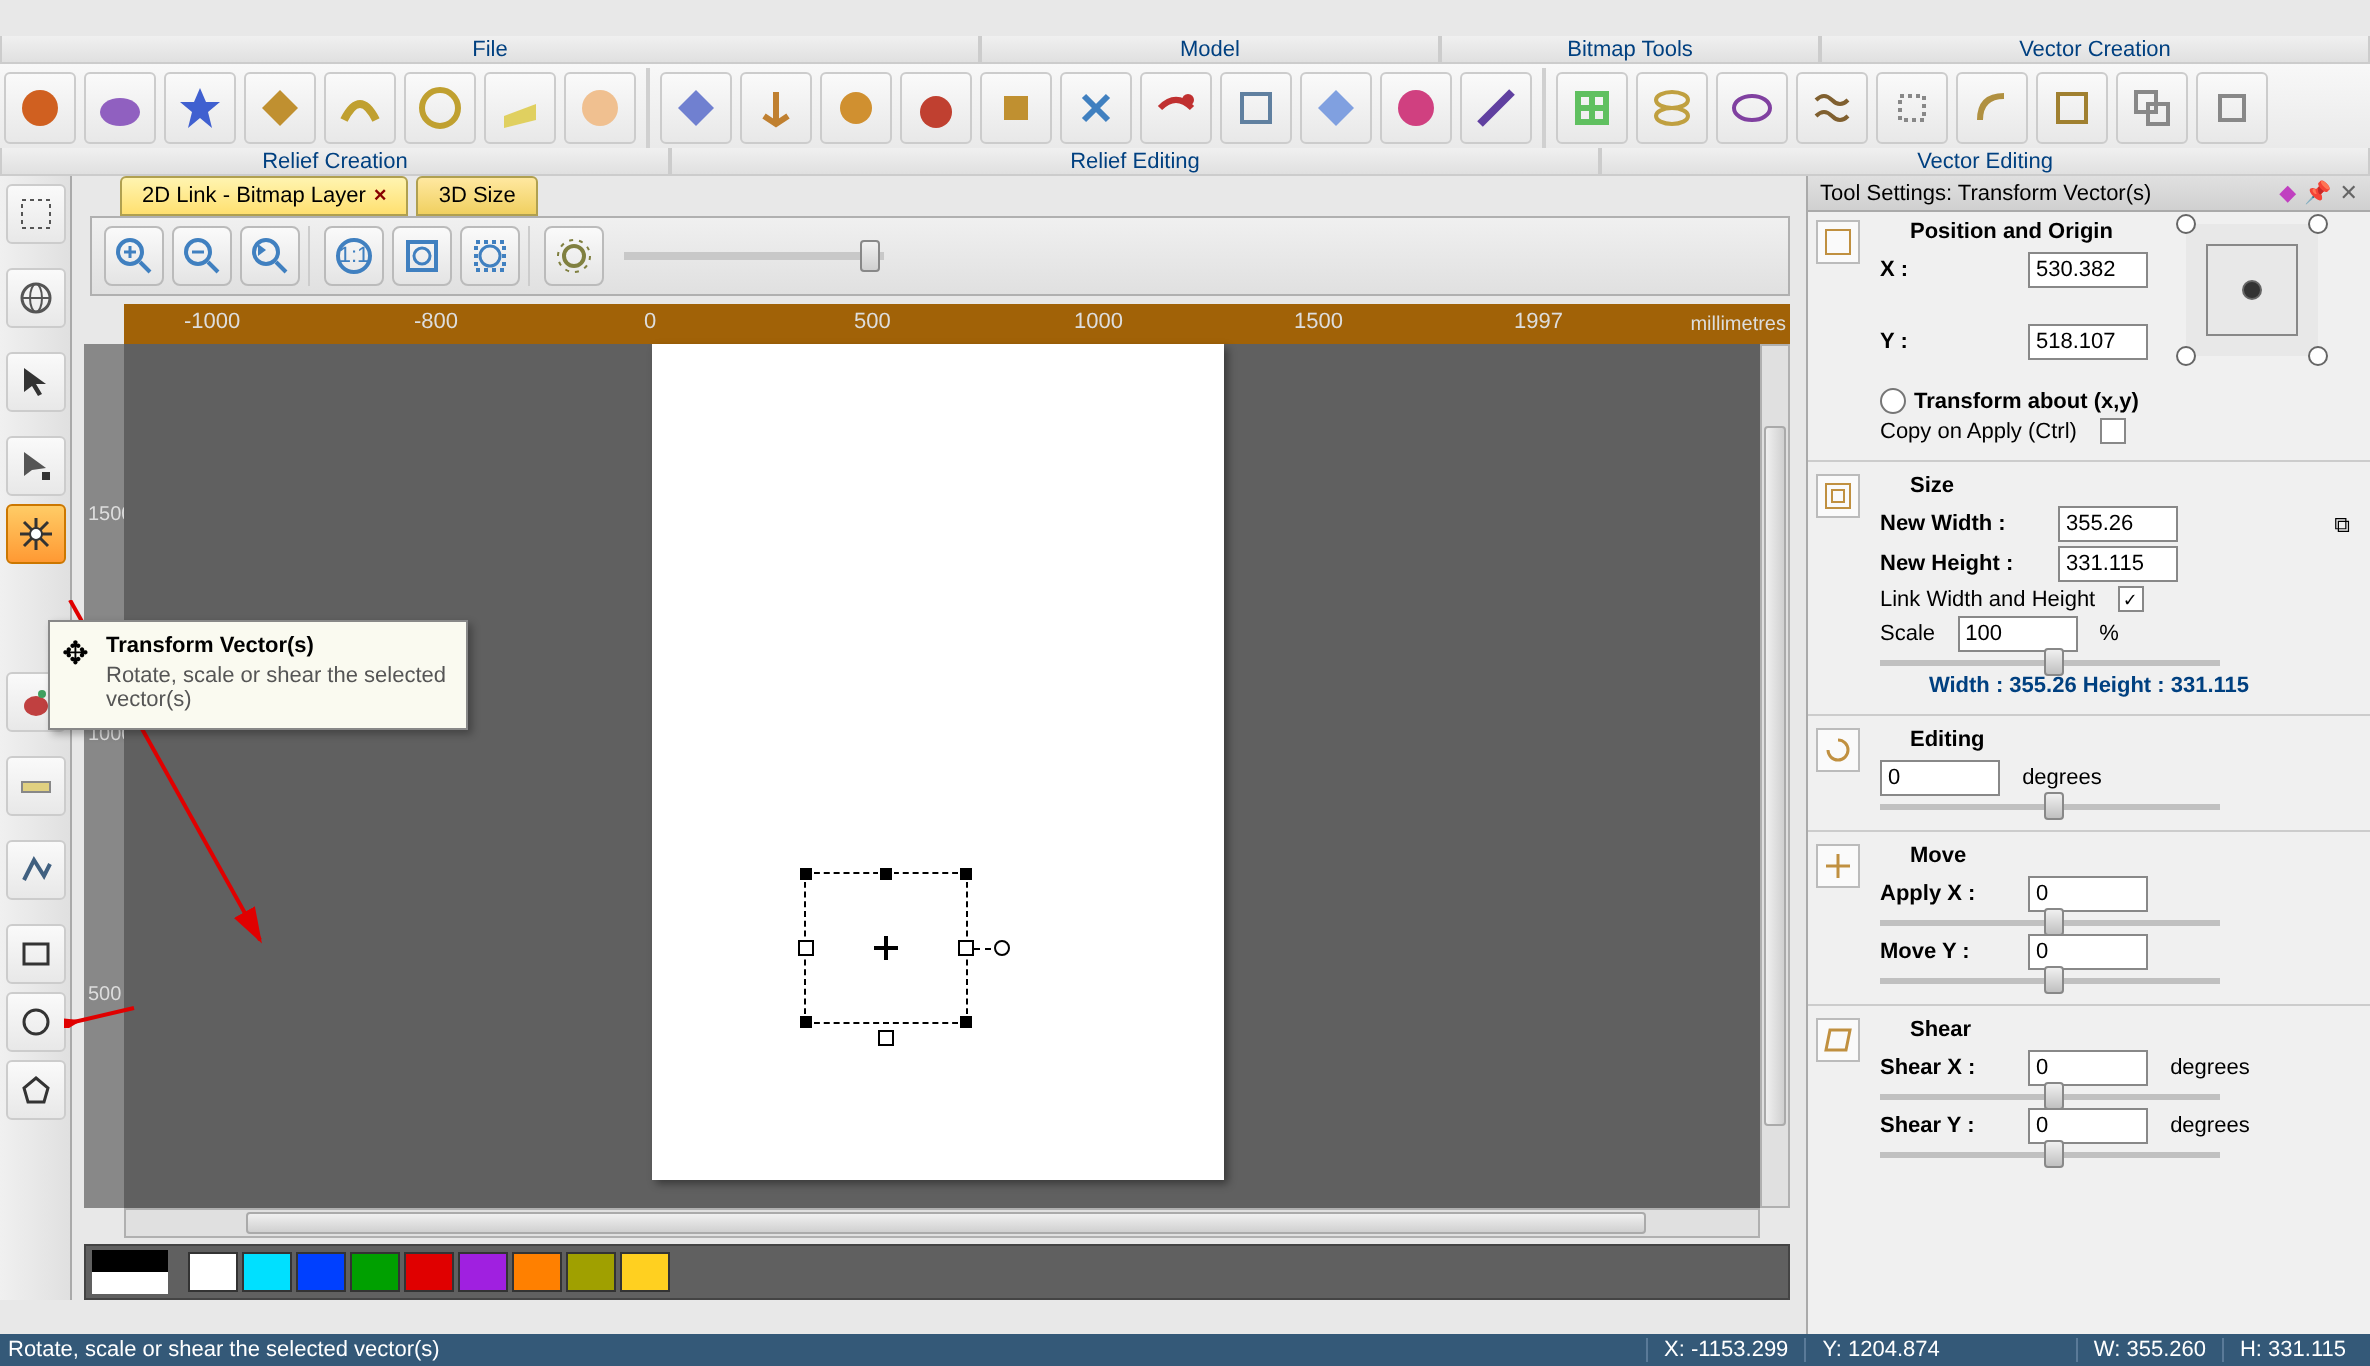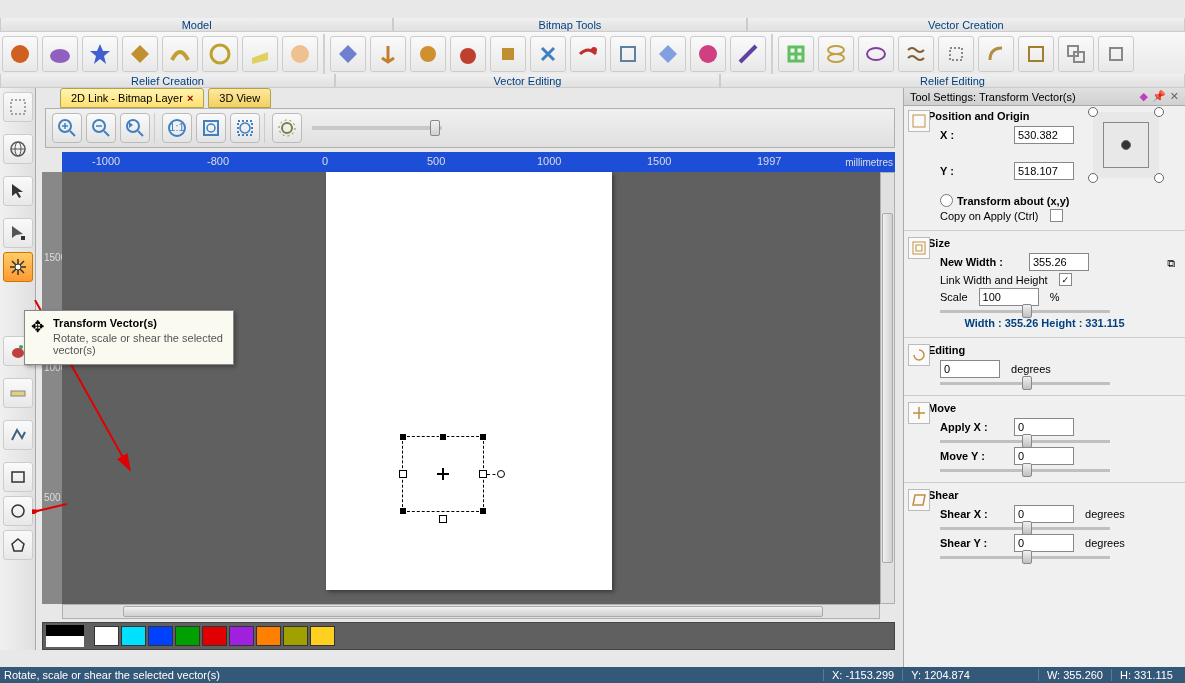--- a/index.html
+++ b/index.html
@@ -17,21 +17,21 @@
 .tab { padding: 3px 10px; background: linear-gradient(#fff4b0,#ffe070); border: 1px solid #b0a050; border-radius: 3px 3px 0 0; margin-right: 4px; display:flex; align-items:center; gap:4px; }
 .tab.inactive { background: linear-gradient(#ffe8a0,#f0d060); }
 .tab-close { color:#800; font-weight:bold; cursor:pointer; }
 
 .canvas-toolbar { position: absolute; top: 108px; left: 45px; height: 40px; width: 850px; background: linear-gradient(#f0f0f0,#e0e0e0); border:1px solid #b0b0b0; display:flex; align-items:center; padding:0 6px; gap:4px; }
 .canvas-toolbar .ct-btn { width:30px; height:30px; background:linear-gradient(#fafafa,#e4e4e4); border:1px solid #bbb; border-radius:4px; display:flex; align-items:center; justify-content:center; }
 .ct-div { width:4px; height:30px; border-left:1px solid #ccc; }
 .slider-track { width:130px; height:4px; background:#c8c8c8; position:relative; margin:0 6px; }
 .slider-thumb { position:absolute; top:-6px; width:10px; height:16px; background:linear-gradient(#f0f0f0,#d0d0d0); border:1px solid #888; border-radius:2px; }
 
-.ruler-h { position:absolute; top:152px; left:62px; width:833px; height:20px; background:#1d4ed8; color:#ddd; font-size:10px; display:flex; align-items:center; overflow:hidden; }
+.ruler-h { position:absolute; top:152px; left:62px; width:833px; height:20px; background:#a16207; color:#ddd; font-size:10px; display:flex; align-items:center; overflow:hidden; }
 .ruler-h .tick { position:absolute; top:3px; }
 .ruler-unit { position:absolute; right:2px; color:#ddd; font-size:10px;text-align:right; }
 
 .ruler-v { position:absolute; top:172px; left:42px; width:20px; height:432px; background:#888; }
 .ruler-v .vtick { position:absolute; left:2px; color:#ddd; font-size:10px; transform-origin:left; }
 
 .canvas-area { position:absolute; top:172px; left:62px; width:818px; height:432px; background:#606060; }
 .page { position:absolute; top:0; left:264px; width:286px; height:418px; background:#fff; box-shadow:2px 2px 4px rgba(0,0,0,0.4); }
 .selection-box { position:absolute; top:264px; left:340px; width:82px; height:76px; border:1px dashed #000; }
 .handle { position:absolute; width:8px; height:8px; background:#000; border:1px solid #fff; }
@@ -64,41 +64,42 @@
 .tooltip-title { font-weight:bold; margin-bottom:3px; }
 .tooltip-body { color:#555; }
 
 .arrow { position:absolute; pointer-events:none; z-index:50; }
 
 .panel { position:absolute; top:88px; right:0; width:282px; height:580px; background:#f0f0f0; border-left:1px solid #aaa; overflow-y:auto; overflow-x:hidden;}
 .panel-header { height:18px; background:linear-gradient(#e0e0e0,#d0d0d0); border-bottom:1px solid #aaa; padding:2px 6px; display:flex; align-items:center; justify-content:space-between; }
 .panel-header-right { display:flex; gap:4px; color:#666; }
 .panel-section { padding:4px 6px; position:relative; }
 .section-icon { position:absolute; left:4px; top:4px; width:22px; height:22px; border:1px solid #bbb; background:#fafafa; display:flex; align-items:center; justify-content:center; }
-.section-title { font-weight:bold; margin-left:18px; margin-bottom:4px; }
+.section-title { font-weight:bold; margin-left:45px; margin-bottom:4px; }
 .field-row { display:flex; align-items:center; margin:2px 0 2px 30px; gap:4px; }
 .field-label { width:70px; font-weight:bold; }
 .field-input { width:60px; height:18px; border:1px solid #888; background:#fff; padding:1px 3px; font-size:11px; }
 .origin-box { position:absolute; top:6px; right:26px; width:66px; height:66px; background:#e8e8e8; border:none; }
 .origin-box .op { position:absolute; width:10px; height:10px; background:#fff; border:1px solid #666; border-radius:50%; }
 .origin-box .op.sel { background:#333; }
 .origin-inner { position:absolute; top:10px; left:10px; right:10px; bottom:10px; border:1px solid #888; }
 .checkbox { width:13px; height:13px; border:1px solid #888; background:#fff; display:inline-flex; align-items:center; justify-content:center; font-size:9px; }
 .small-slider { width:170px; height:3px; background:#c0c0c0; position:relative; margin:4px 0 4px 30px; }
 .small-slider .sthumb { position:absolute; top:-6px; left:48%; width:10px; height:14px; background:linear-gradient(#f0f0f0,#c0c0c0); border:1px solid #888; border-radius:2px; }
 .section-sep { border-top:1px solid #ccc; margin:2px 0; }
 .info-text { text-align:center; font-weight:bold; font-size:11px; color:#004080; margin:2px 0; }
 
 .statusbar { position:absolute; bottom:0; left:0; right:0; height:16px; background:#345978; color:#fff; display:flex; align-items:center; padding:0 4px; font-size:11px; }
 .statusbar .cell { border-left:1px solid #5a7a98; padding:0 8px; }
 </style>
 </head>
 <body>
 
 <div class="top-ribbon-labels" style="top:18px">
+  <div class="ribbon-label" style="flex-basis:490px">File</div>
   <div class="ribbon-label" style="flex-basis:230px">Model</div>
   <div class="ribbon-label" style="flex-basis:190px">Bitmap Tools</div>
   <div class="ribbon-label" style="flex-basis:275px">Vector Creation</div>
 </div>
 
 <div class="main-toolbar">
   <div class="tool-btn">
       <svg width="24" height="24">
         <circle cx="12" cy="12" r="9" fill="#d06020"></circle>
       </svg>
@@ -241,32 +242,32 @@
     </div>
   <div class="tool-btn">
       <svg width="24" height="24">
         <rect x="6" y="6" width="12" height="12" fill="none" stroke="#888" stroke-width="2"></rect>
       </svg>
     </div>
 </div>
 
 <div class="toolbar-sublabels">
   <div class="ribbon-label" style="flex-basis:335px">Relief Creation</div>
+  <div class="ribbon-label" style="flex-basis:465px">Relief Editing</div>
   <div class="ribbon-label" style="flex-basis:385px">Vector Editing</div>
-  <div class="ribbon-label" style="flex-basis:465px">Relief Editing</div>
 </div>
 
 <div class="tabs-bar">
   <div style="width:24px"></div>
   <div class="tab">
     <span>2D Link - Bitmap Layer</span>
     <span class="tab-close">×</span>
   </div>
   <div class="tab inactive">
-    <span>3D View</span>
+    <span>3D Size</span>
   </div>
 </div>
 
 <div class="canvas-toolbar">
   <div class="ct-btn">
       <svg width="20" height="20">
         <circle cx="8" cy="8" r="6" fill="none" stroke="#4080c0" stroke-width="2"></circle>
         <path d="M13 13 L18 18" stroke="#4080c0" stroke-width="2"></path>
         <path d="M5 8 L11 8 M8 5 L8 11" stroke="#4080c0" stroke-width="1.5"></path>
       </svg>
@@ -513,20 +514,24 @@
           <rect x="2" y="2" width="12" height="12" fill="none" stroke="#c09040"></rect>
           <rect x="5" y="5" width="6" height="6" fill="none" stroke="#c09040"></rect>
         </svg>
       </div>
     <div class="section-title">Size</div>
     <div style="position:absolute;right:10px;top:24px">⧉</div>
     <div class="field-row">
         <span class="field-label" style="width:85px">New Width :</span>
         <input class="field-input" value="355.26" style="">
       </div>
+    <div class="field-row">
+        <span class="field-label" style="width:85px">New Height :</span>
+        <input class="field-input" value="331.115" style="">
+      </div>
     <div class="field-row"><span>Link Width and Height</span>&nbsp;<span class="checkbox">✓</span></div>
     <div class="field-row"><span>Scale</span>&nbsp;<input class="field-input" value="100" style="">&nbsp;<span>%</span></div>
     <div class="small-slider">
         <div class="sthumb"></div>
       </div>
     <div class="info-text">Width : 355.26  Height : 331.115</div>
   </div>
 
   <div class="section-sep"></div>
   <div class="panel-section">

